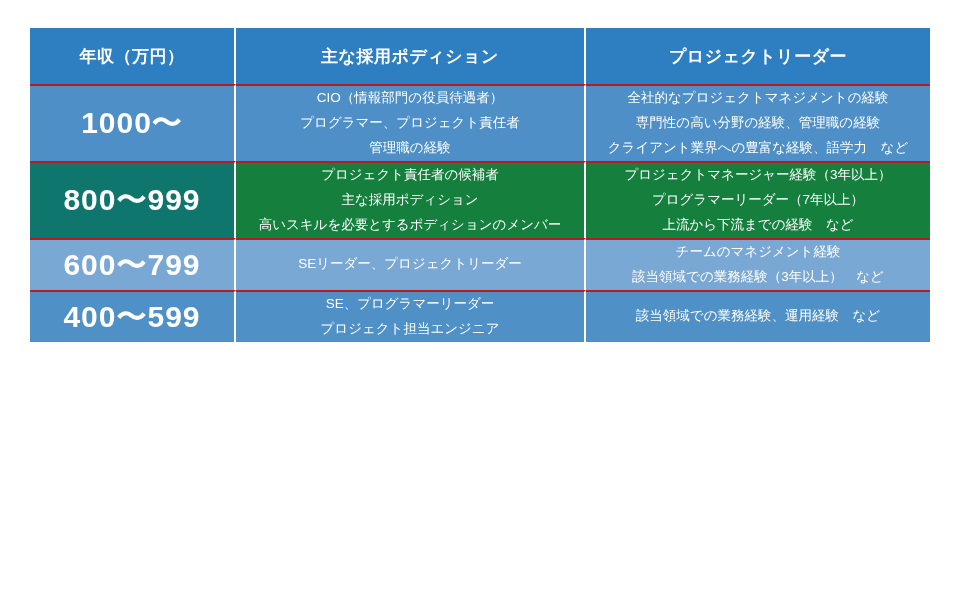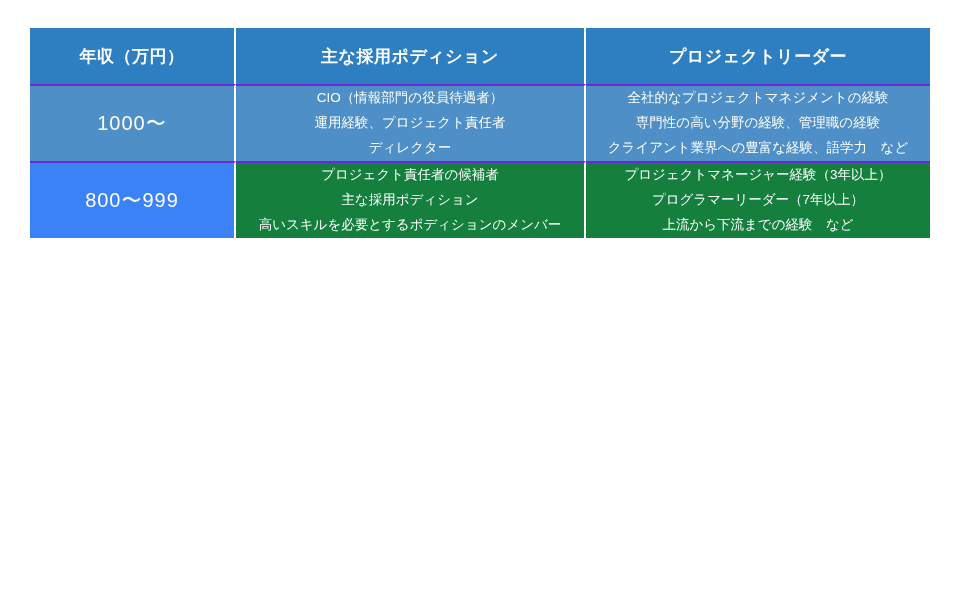--- a/index.html
+++ b/index.html
@@ -45,45 +45,45 @@
   thead th.last { border-right: none; }
 
   
   col.c1 { width: 206px; }
   col.c2 { width: 350px; }
   col.c3 { width: 344px; }
 
   
   tbody td {
     border-right: 2px solid #ffffff;
-    border-top: 2px solid #6d28d9;
+    border-top: 2px solid #b91c1c;
   }
   tbody td.last { border-right: none; }
 
   td.salary {
-    font-size: 20px;
-    font-weight: normal;
+    font-size: 30px;
+    font-weight: bold;
     letter-spacing: 1px;
     line-height: 1.2;
   }
   td.detail {
     font-size: 13.5px;
     line-height: 1.85;
     padding: 10px 8px;
   }
 
   
   tr.r1 td { background: #4d8fc6; }
   tr.r2 td { background: #15803d; }
   tr.r3 td { background: #7aa8d4; }
   tr.r4 td { background: #4f90c6; }
   tr.r5 td { background: #6c9ecf; }
 
   tr.r1 td.salary { background: #4d8fc6; }
-  tr.r2 td.salary { background: #3b82f6; }
+  tr.r2 td.salary { background: #0f766e; }
   tr.r3 td.salary { background: #7aa8d4; }
   tr.r4 td.salary { background: #4f90c6; }
   tr.r5 td.salary { background: #6c9ecf; }
 
   .line { display: block; white-space: nowrap; }
 </style>
 </head>
 <body>
 
 <div id="wrap">
@@ -98,37 +98,57 @@
         <th>年収（万円）</th>
         <th>主な採用ポディション</th>
         <th class="last">プロジェクトリーダー</th>
       </tr>
     </thead>
     <tbody>
       <tr class="r1">
         <td class="salary">1000〜</td>
         <td class="detail">
           <span class="line">CIO（情報部門の役員待遇者）</span>
-          <span class="line">運用経験、プロジェクト責任者</span>
-          <span class="line">ディレクター</span>
+          <span class="line">プログラマー、プロジェクト責任者</span>
+          <span class="line">管理職の経験</span>
         </td>
         <td class="detail last">
           <span class="line">全社的なプロジェクトマネジメントの経験</span>
           <span class="line">専門性の高い分野の経験、管理職の経験</span>
           <span class="line">クライアント業界への豊富な経験、語学力　など</span>
         </td>
       </tr>
       <tr class="r2">
         <td class="salary">800〜999</td>
         <td class="detail">
           <span class="line">プロジェクト責任者の候補者</span>
           <span class="line">主な採用ポディション</span>
           <span class="line">高いスキルを必要とするポディションのメンバー</span>
         </td>
         <td class="detail last">
           <span class="line">プロジェクトマネージャー経験（3年以上）</span>
           <span class="line">プログラマーリーダー（7年以上）</span>
           <span class="line">上流から下流までの経験　など</span>
         </td>
       </tr>
+      <tr class="r3">
+        <td class="salary">600〜799</td>
+        <td class="detail">
+          <span class="line">SEリーダー、プロジェクトリーダー</span>
+        </td>
+        <td class="detail last">
+          <span class="line">チームのマネジメント経験</span>
+          <span class="line">該当領域での業務経験（3年以上）　など</span>
+        </td>
+      </tr>
+      <tr class="r4">
+        <td class="salary">400〜599</td>
+        <td class="detail">
+          <span class="line">SE、プログラマーリーダー</span>
+          <span class="line">プロジェクト担当エンジニア</span>
+        </td>
+        <td class="detail last">
+          <span class="line">該当領域での業務経験、運用経験　など</span>
+        </td>
+      </tr>
     </tbody>
   </table>
 </div>
 
 </body></html>

